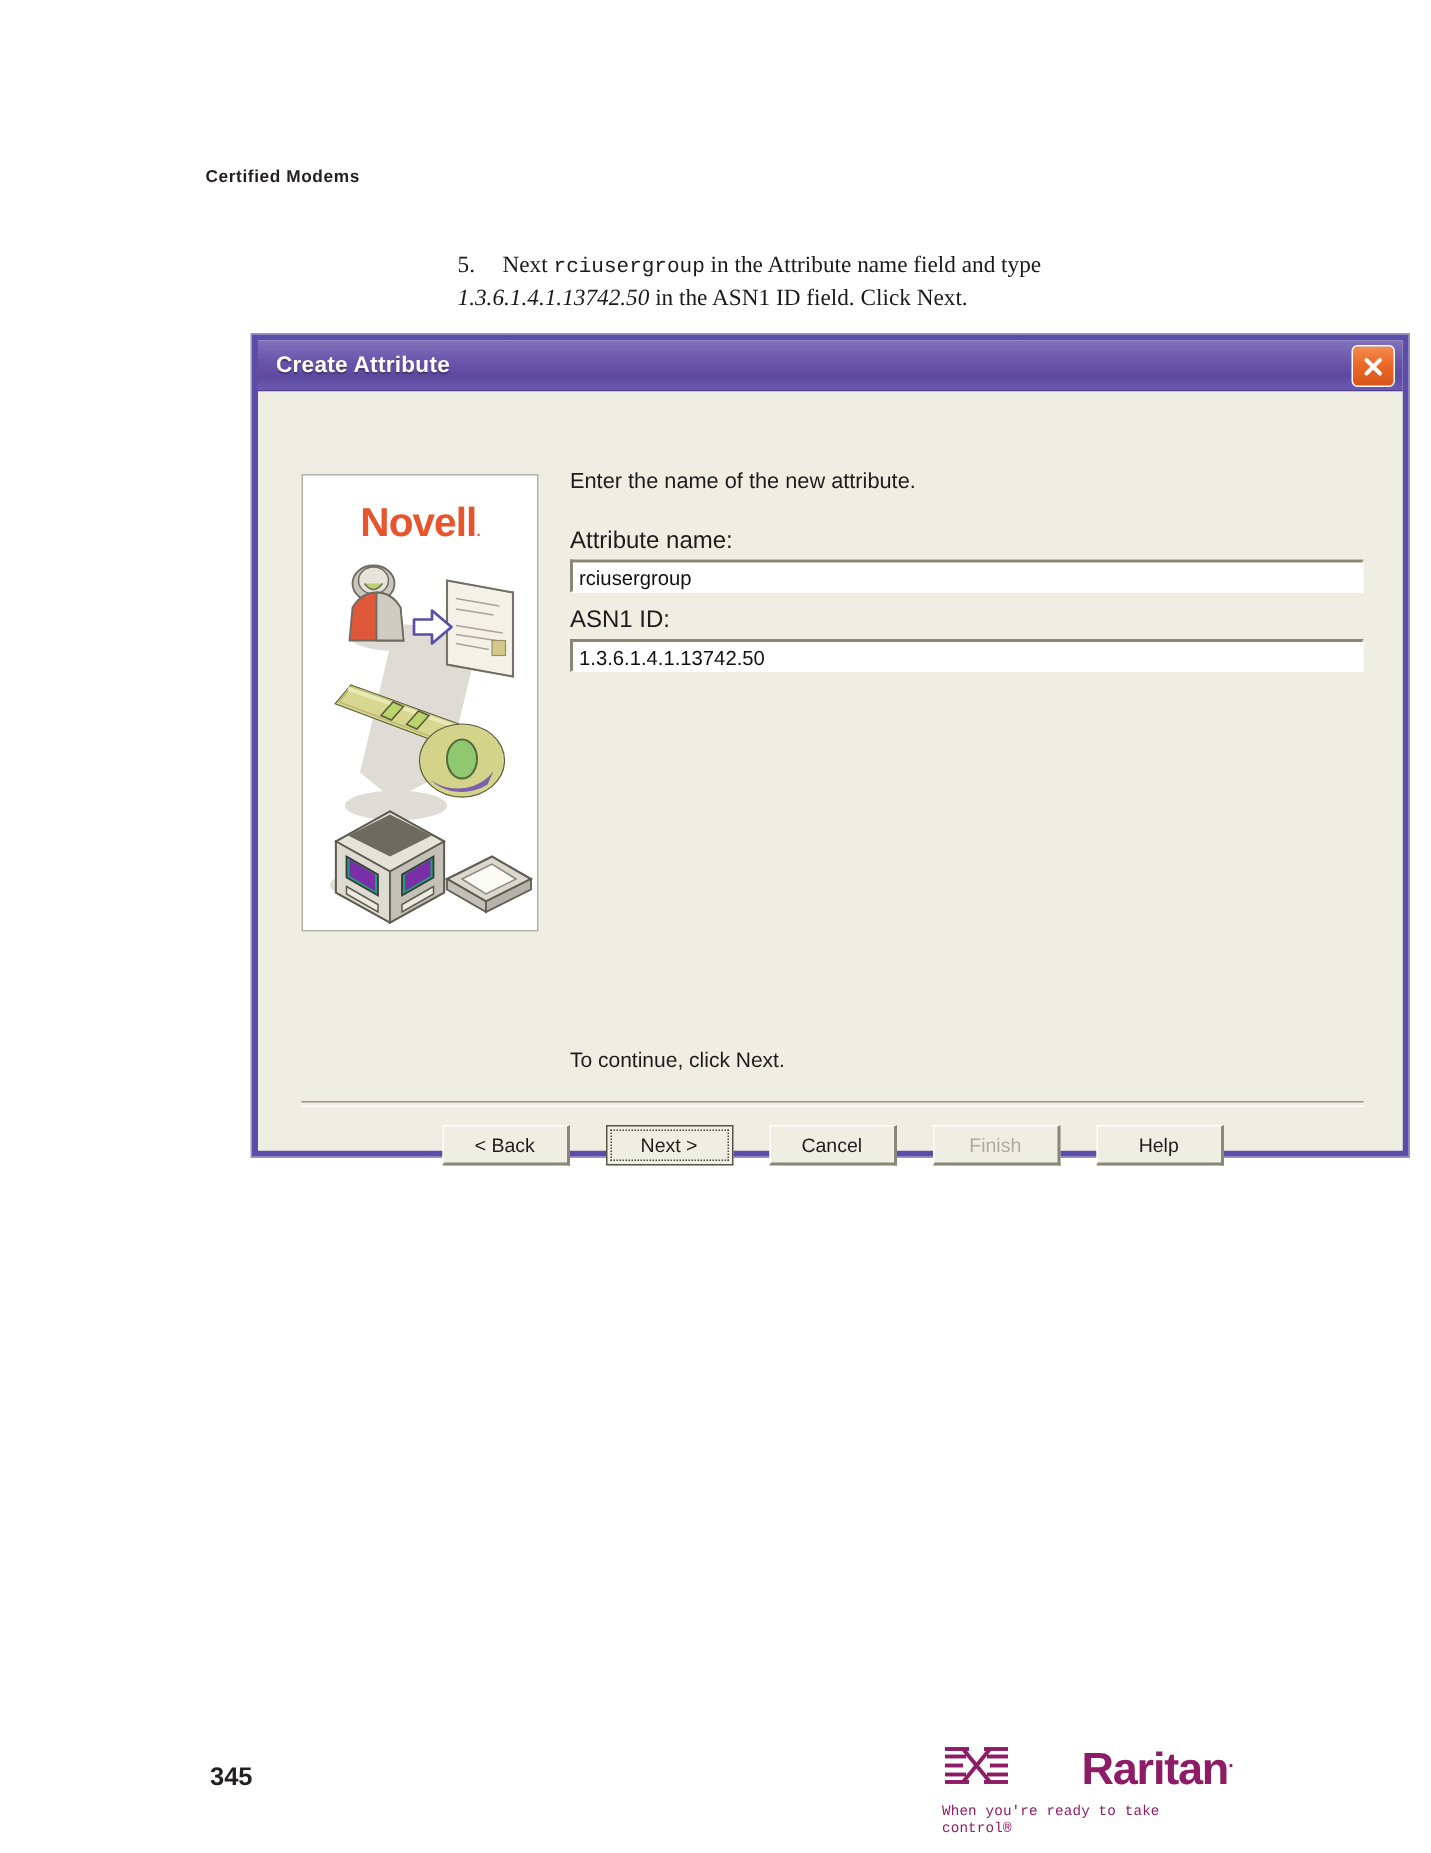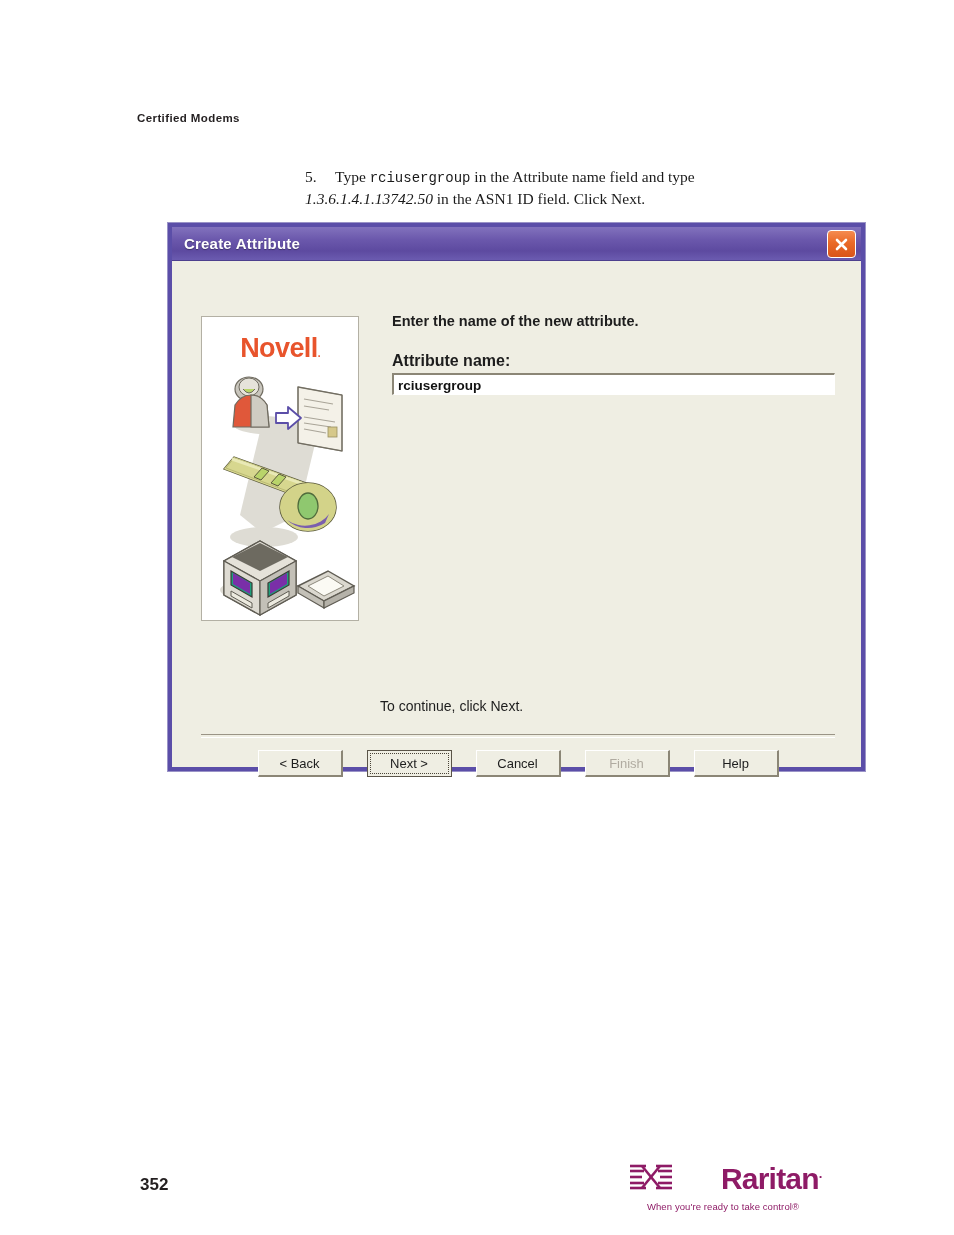--- a/index.html
+++ b/index.html
@@ -53,21 +53,21 @@
   }
   .ital {
     font-style: italic;
   }
 
   
   .dialog {
     position: absolute;
     left: 168px;
     top: 223px;
-    width: 697px;
+    width: 771px;
     height: 548px;
     background: #efeee3;
     border: 4px solid #5b4ea8;
     box-sizing: border-box;
     box-shadow: 0 0 0 1px #9a93c7;
   }
   .titlebar {
     height: 33px;
     background: linear-gradient(to bottom, #8272bd 0%, #6b58ac 38%, #5d4aa0 72%, #6b5bb0 100%);
     position: relative;
@@ -139,24 +139,23 @@
     position: absolute;
     left: 0;
     top: 48px;
     width: 156px;
     height: 255px;
   }
 
   
   .content {
     position: absolute;
-    left: 220px;
+    left: 208px;
     top: 52px;
     right: 26px;
-    font-weight: bold;
   }
   .intro-text {
     font-family: "Liberation Sans", sans-serif;
     font-size: 14.5px;
     color: #1d1d1d;
     margin-bottom: 23px;
   }
   .field-label {
     font-family: "Liberation Sans", sans-serif;
     font-size: 16px;
@@ -272,36 +271,36 @@
     color: #8e1b66;
     letter-spacing: -0.8px;
     line-height: 1;
     margin-left: 4px;
   }
   .raritan-name .reg {
     font-size: 13px;
     vertical-align: super;
   }
   .raritan-tag {
-    font-family: Liberation Sans, sans-serif;
+    font-family: Liberation Mono, monospace;
     font-size: 9.5px;
     color: #8e1b66;
-    text-align: center;
+    text-align: left;
     margin-top: 3px;
     letter-spacing: 0.1px;
   }
 </style>
 </head>
 <body>
 
 <div class="page-header">Certified Modems</div>
 
 <div class="step">
   <span class="step-num">5.</span>
-  <span class="step-body"><span>Type </span><span class="mono">rciusergroup</span><span> in the Attribute name field and type </span><span class="ital">1.3.6.1.4.1.13742.50</span><span> in the ASN1 ID field. Click Next.</span></span>
+  <span class="step-body"><span>Next </span><span class="mono">rciusergroup</span><span> in the Attribute name field and type </span><span class="ital">1.3.6.1.4.1.13742.50</span><span> in the ASN1 ID field. Click Next.</span></span>
 </div>
 
 <div class="dialog">
 
   <div class="titlebar">
     <span class="title-text">Create Attribute</span>
     <div class="close-btn">
       <span>
         <svg width="17" height="17" viewBox="0 0 17 17">
           <path d="M4 4 L13 13 M13 4 L4 13" stroke="#ffffff" stroke-width="2.6" stroke-linecap="round" fill="none"></path>
@@ -387,40 +386,44 @@
     </div>
 
     <div class="content">
       <div class="intro-text">Enter the name of the new attribute.</div>
 
       <div>
         <div class="field-label">Attribute name:</div>
         <div class="text-field">rciusergroup</div>
       </div>
 
+      <div>
+        <div class="field-label">ASN1 ID:</div>
+        <div class="text-field">1.3.6.1.4.1.13742.50</div>
+      </div>
     </div>
 
     <div class="continue-text">To continue, click Next.</div>
     <div class="hr-sep"></div>
 
     <div class="button-row">
       <div class="btn">&lt; Back</div>
       <div class="btn default">
         <span>Next &gt;</span>
         <span class="focus-ring"></span>
       </div>
       <div class="btn">Cancel</div>
       <div class="btn disabled">Finish</div>
       <div class="btn">Help</div>
     </div>
 
   </div>
 </div>
 
-<div class="page-number">352</div>
+<div class="page-number">345</div>
 
 <div class="raritan">
   <div class="raritan-row">
     <span class="raritan-mark">
       <svg width="46" height="34" viewBox="0 0 46 34">
         <g stroke="#8e1b66" stroke-width="2.6" fill="none">
           <line x1="2" y1="6" x2="18" y2="6"></line>
           <line x1="2" y1="11" x2="16" y2="11"></line>
           <line x1="2" y1="17" x2="14" y2="17"></line>
           <line x1="2" y1="23" x2="16" y2="23"></line>

